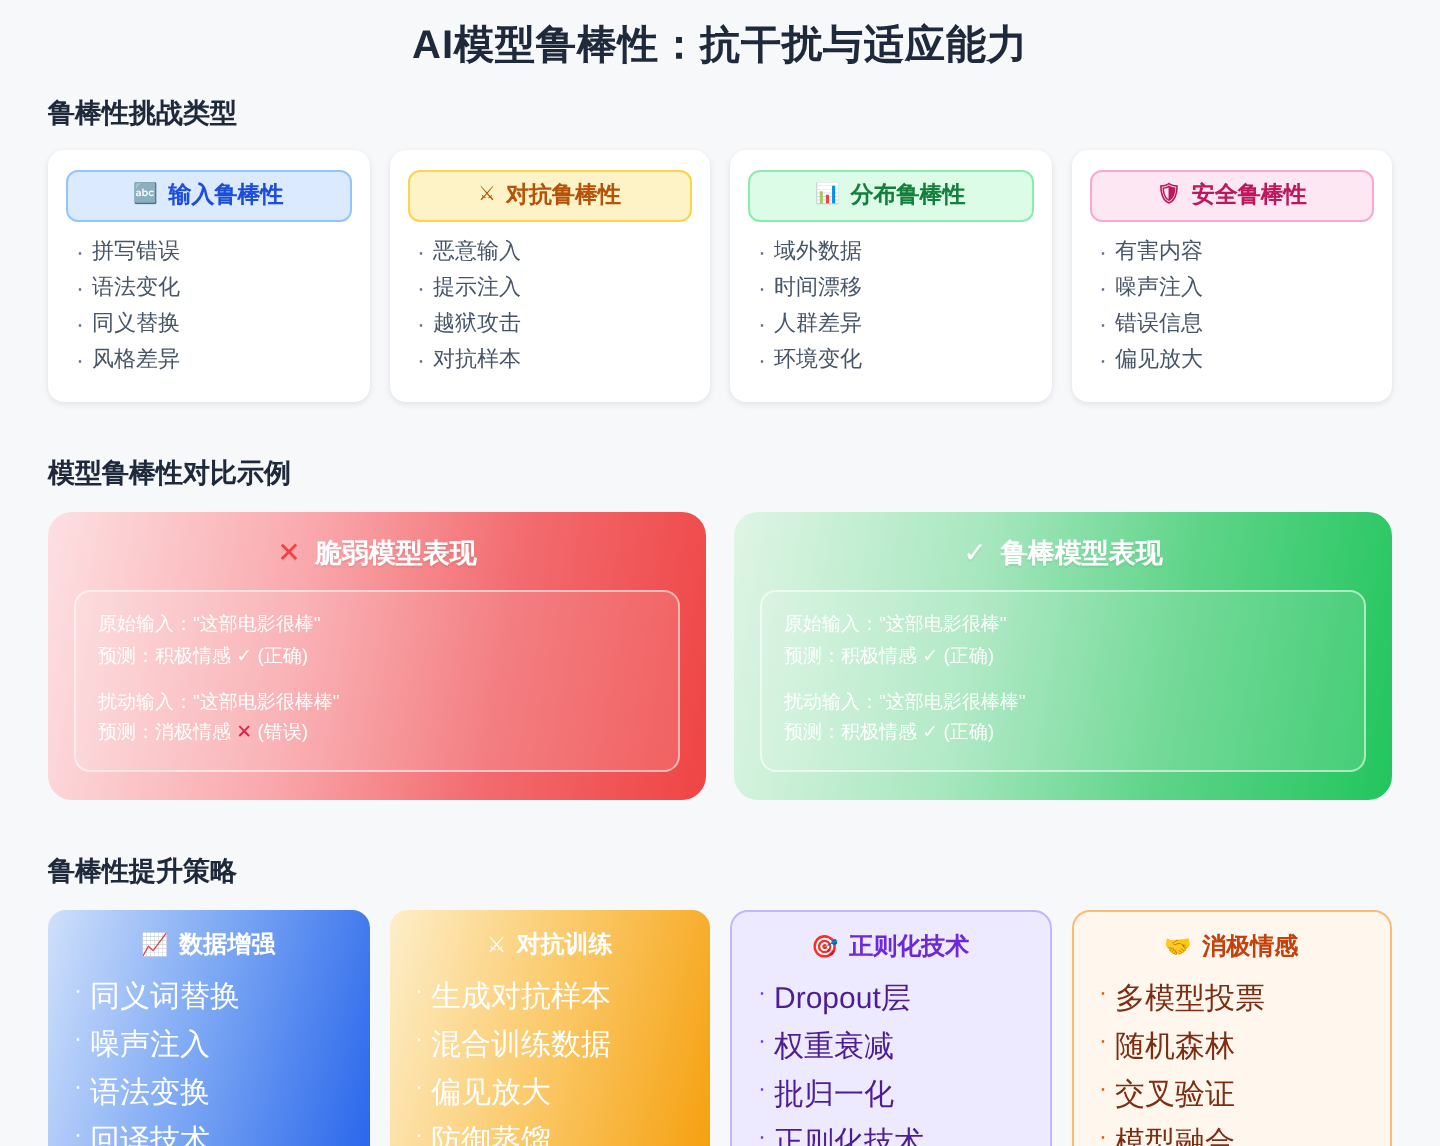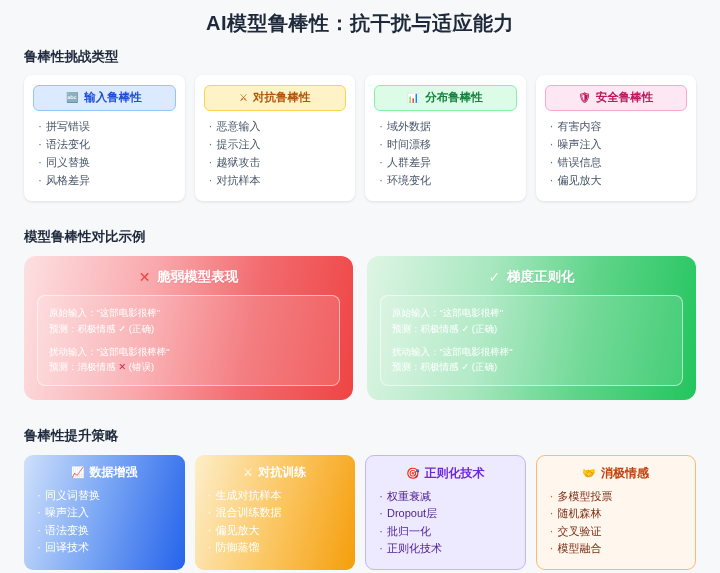--- a/index.html
+++ b/index.html
@@ -170,21 +170,21 @@
     white-space: nowrap;
   }
   .st-blue .strategy-head,
   .st-amber .strategy-head { color: #ffffff; }
   .st-purple .strategy-head { color: #6d28d9; }
   .st-orange .strategy-head { color: #c2410c; }
   .strategy-head .sicon { font-size: 11px; }
 
   .st-list { list-style: none; margin: 0; padding: 0 0 0 2px; }
   .st-list li {
-    font-size: 11px;
+    font-size: 15px;
     line-height: 1.6;
     position: relative;
     padding-left: 9px;
   }
   .st-list li::before {
     content: "·";
     position: absolute;
     left: 1px;
     top: -1px;
     font-size: 12px;
@@ -308,21 +308,21 @@
           <div class="compare-line">扰动输入："这部电影很棒棒"</div>
           <div class="compare-line">
             <span>预测：消极情感 </span><span class="bad">✕</span><span> (错误)</span>
           </div>
         </div>
       </div>
 
       <div class="compare-card compare-good">
         <div class="compare-head">
           <span class="mark">✓</span>
-          <span>梯度正则化</span>
+          <span>鲁棒模型表现</span>
         </div>
         <div class="compare-box">
           <div class="compare-line">原始输入："这部电影很棒"</div>
           <div class="compare-line">
             <span>预测：积极情感 </span><span class="ok">✓</span><span> (正确)</span>
           </div>
           <div class="compare-gap"></div>
           <div class="compare-line">扰动输入："这部电影很棒棒"</div>
           <div class="compare-line">
             <span>预测：积极情感 </span><span class="ok">✓</span><span> (正确)</span>
@@ -362,22 +362,22 @@
           <li>防御蒸馏</li>
         </ul>
       </div>
 
       <div class="strategy-card st-purple">
         <div class="strategy-head">
           <span class="sicon">🎯</span>
           <span>正则化技术</span>
         </div>
         <ul class="st-list">
+          <li>Dropout层</li>
           <li>权重衰减</li>
-          <li>Dropout层</li>
           <li>批归一化</li>
           <li>正则化技术</li>
         </ul>
       </div>
 
       <div class="strategy-card st-orange">
         <div class="strategy-head">
           <span class="sicon">🤝</span>
           <span>消极情感</span>
         </div>

